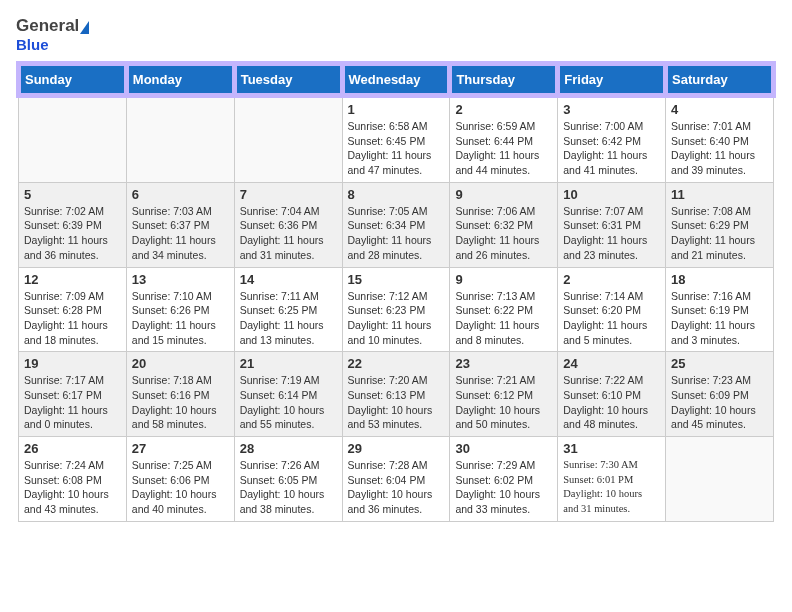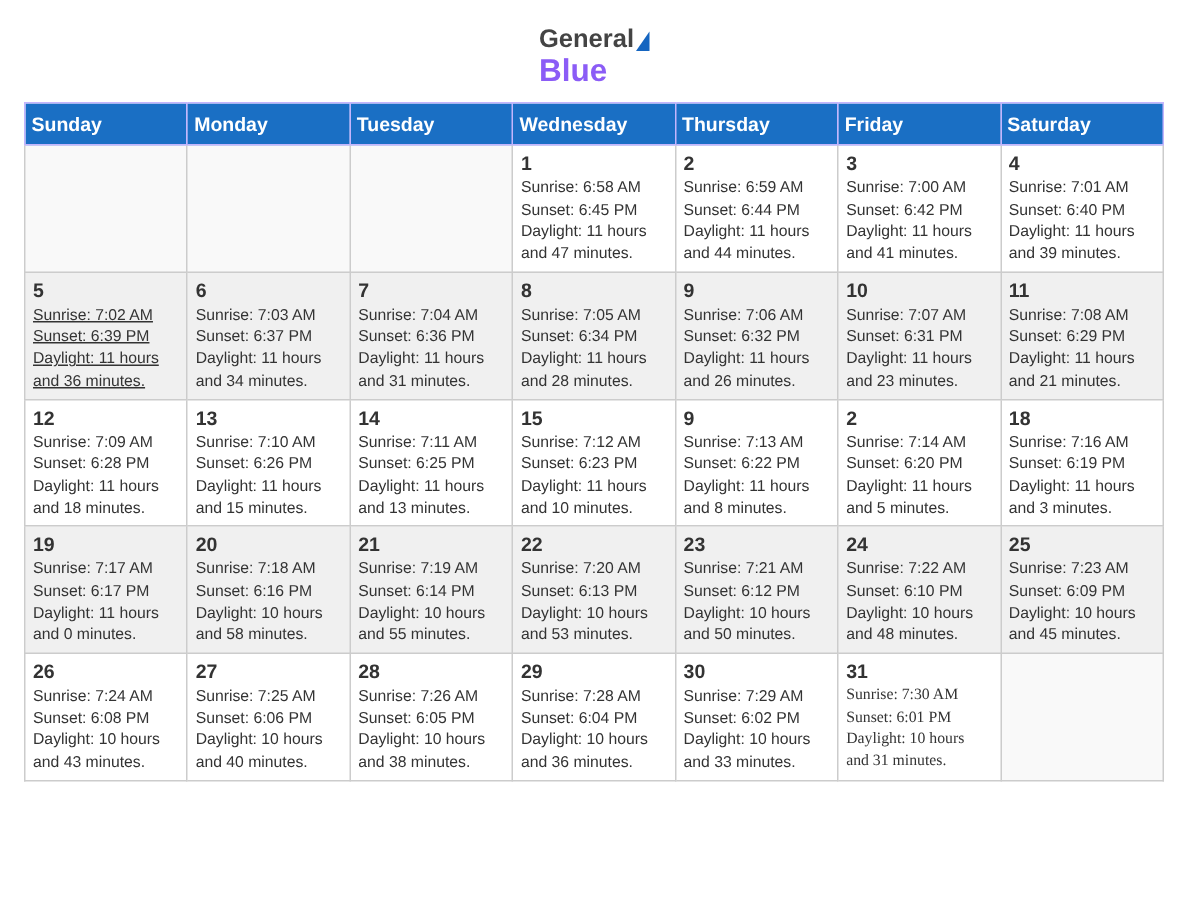--- a/index.html
+++ b/index.html
@@ -6,23 +6,22 @@
     body {
       font-family: Arial, sans-serif;
       background: #fff;
       width: 792px;
       min-height: 612px;
       padding: 16px;
     }
     .header {
       display: flex;
       justify-content: space-between;
-      align-items: center;
+      align-items: flex-end;
       margin-bottom: 8px;
-      flex-direction: column;
     }
     .logo {
       display: flex;
       flex-direction: column;
       align-items: flex-start;
     }
     .title-block {
       text-align: right;
     }
     .month-title {
@@ -38,21 +37,21 @@
       width: 100%;
       border-collapse: collapse;
       border: 1px solid #ccc;
     }
     .calendar th {
       background-color: #1a6fc4;
       color: #fff;
       padding: 6px 4px;
       font-size: 13px;
       text-align: left;
-      border: 1px solid #c4b5fd;
+      border: 5px solid #c4b5fd;
     }
     .calendar td {
       border: 1px solid #ccc;
       vertical-align: top;
       padding: 4px 5px;
       width: 108px;
       min-height: 80px;
       font-size: 11px;
       color: #333;
       background: #fff;
@@ -76,23 +75,23 @@
     .logo-row {
       display: flex;
       align-items: center;
     }
     .logo-text-general {
       font-size: 17px;
       font-weight: bold;
       color: #444;
     }
     .logo-text-blue {
-      font-size: 21px;
+      font-size: 15px;
       font-weight: bold;
-      color: #8b5cf6;
+      color: #1d4ed8;
     }
     .logo-triangle {
       width: 0;
       height: 0;
       border-left: 9px solid transparent;
       border-bottom: 13px solid #1565c0;
       display: inline-block;
       margin-left: 1px;
       margin-bottom: -2px;
     }
@@ -152,21 +151,21 @@
           <div class="day-number">4</div>
           <div class="day-info" style="white-space: pre-line;">Sunrise: 7:01 AM
 Sunset: 6:40 PM
 Daylight: 11 hours
 and 39 minutes.</div>
         </td>
       </tr>
       <tr class="row-shaded">
         <td>
           <div class="day-number">5</div>
-          <div class="day-info" style="white-space: pre-line; text-decoration: underline;">Sunrise: 7:02 AM
+          <div class="day-info" style="white-space: pre-line;">Sunrise: 7:02 AM
 Sunset: 6:39 PM
 Daylight: 11 hours
 and 36 minutes.</div>
         </td>
         <td>
           <div class="day-number">6</div>
           <div class="day-info" style="white-space: pre-line;">Sunrise: 7:03 AM
 Sunset: 6:37 PM
 Daylight: 11 hours
 and 34 minutes.</div>

